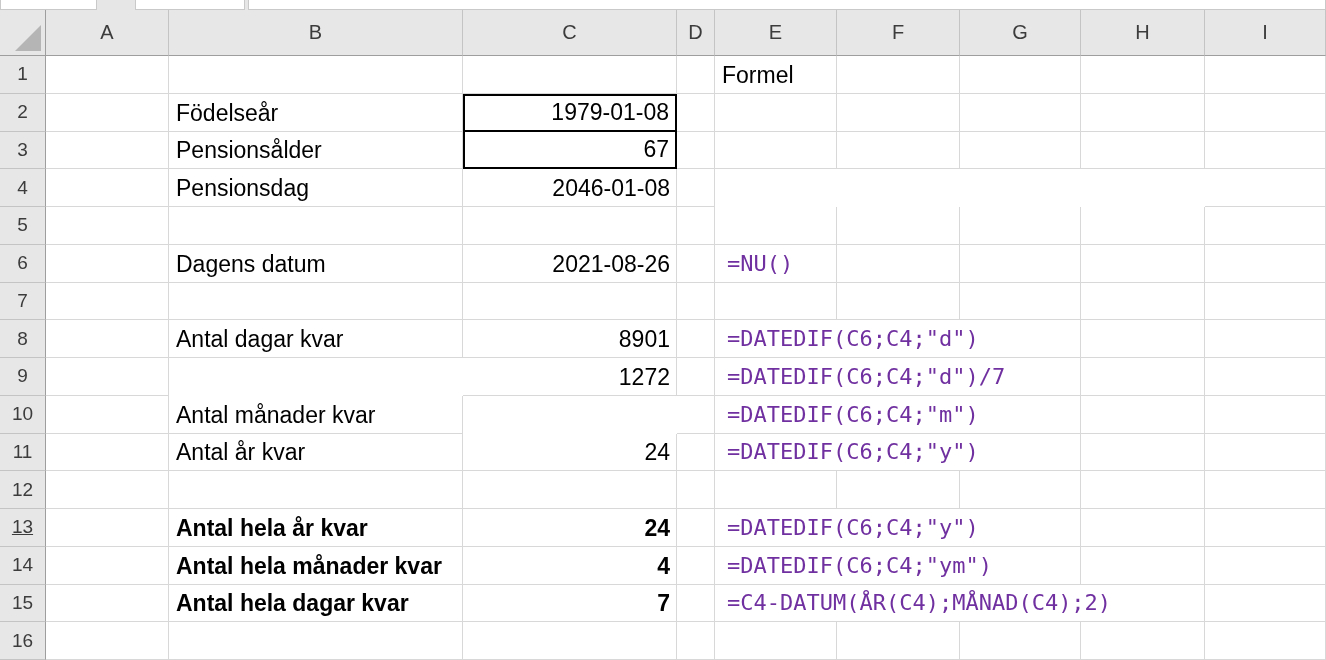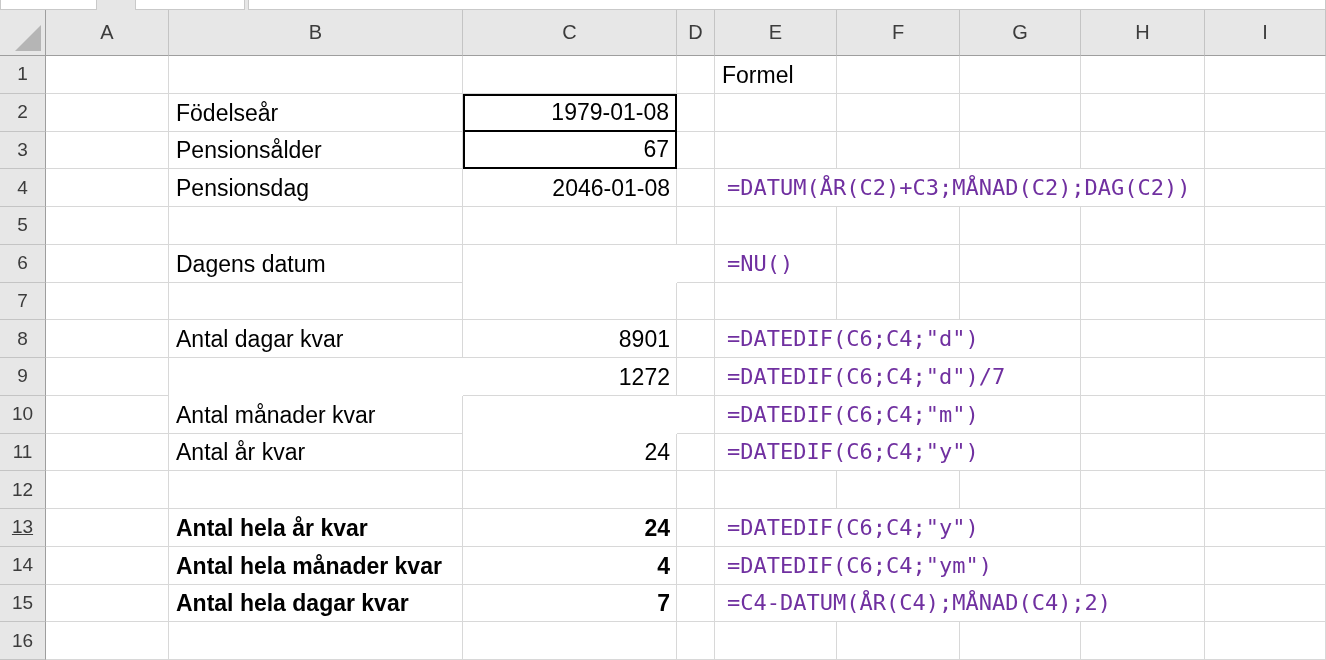--- a/index.html
+++ b/index.html
@@ -138,35 +138,35 @@
       <div class="cell" style="grid-area: 4 / 6;"></div>
       <div class="cell" style="grid-area: 4 / 7;"></div>
       <div class="cell" style="grid-area: 4 / 8;"></div>
       <div class="cell" style="grid-area: 4 / 9;"></div>
       <div class="cell" style="grid-area: 4 / 10;"></div>
       <div class="rh" style="grid-area: 5 / 1;">4</div>
       <div class="cell" style="grid-area: 5 / 2;"></div>
       <div class="cell" style="grid-area: 5 / 3; text-align: right;">Pensionsdag</div>
       <div class="cell right" style="grid-area: 5 / 4;">2046-01-08</div>
       <div class="cell" style="grid-area: 5 / 5;"></div>
-      <div class="cell formula" style="grid-area: 5 / 6 / auto / span 4;">=DATUM(ÅR(C2)+C3;MÅNAD(C2);DAG(C2))</div>
       <div class="cell" style="grid-area: 5 / 10;"></div>
       <div class="rh" style="grid-area: 6 / 1;">5</div>
       <div class="cell" style="grid-area: 6 / 2;"></div>
       <div class="cell" style="grid-area: 6 / 3;"></div>
       <div class="cell" style="grid-area: 6 / 4;"></div>
       <div class="cell" style="grid-area: 6 / 5;"></div>
       <div class="cell" style="grid-area: 6 / 6;"></div>
       <div class="cell" style="grid-area: 6 / 7;"></div>
       <div class="cell" style="grid-area: 6 / 8;"></div>
       <div class="cell" style="grid-area: 6 / 9;"></div>
       <div class="cell" style="grid-area: 6 / 10;"></div>
       <div class="rh" style="grid-area: 7 / 1;">6</div>
       <div class="cell" style="grid-area: 7 / 2;"></div>
       <div class="cell" style="grid-area: 7 / 3;">Dagens datum</div>
+      <div class="cell right" style="grid-area: 7 / 4;">2021-08-26</div>
       <div class="cell" style="grid-area: 7 / 5;"></div>
       <div class="cell formula" style="grid-area: 7 / 6;">=NU()</div>
       <div class="cell" style="grid-area: 7 / 7;"></div>
       <div class="cell" style="grid-area: 7 / 8;"></div>
       <div class="cell" style="grid-area: 7 / 9;"></div>
       <div class="cell" style="grid-area: 7 / 10;"></div>
       <div class="rh" style="grid-area: 8 / 1;">7</div>
       <div class="cell" style="grid-area: 8 / 2;"></div>
       <div class="cell" style="grid-area: 8 / 3;"></div>
       <div class="cell" style="grid-area: 8 / 4;"></div>

